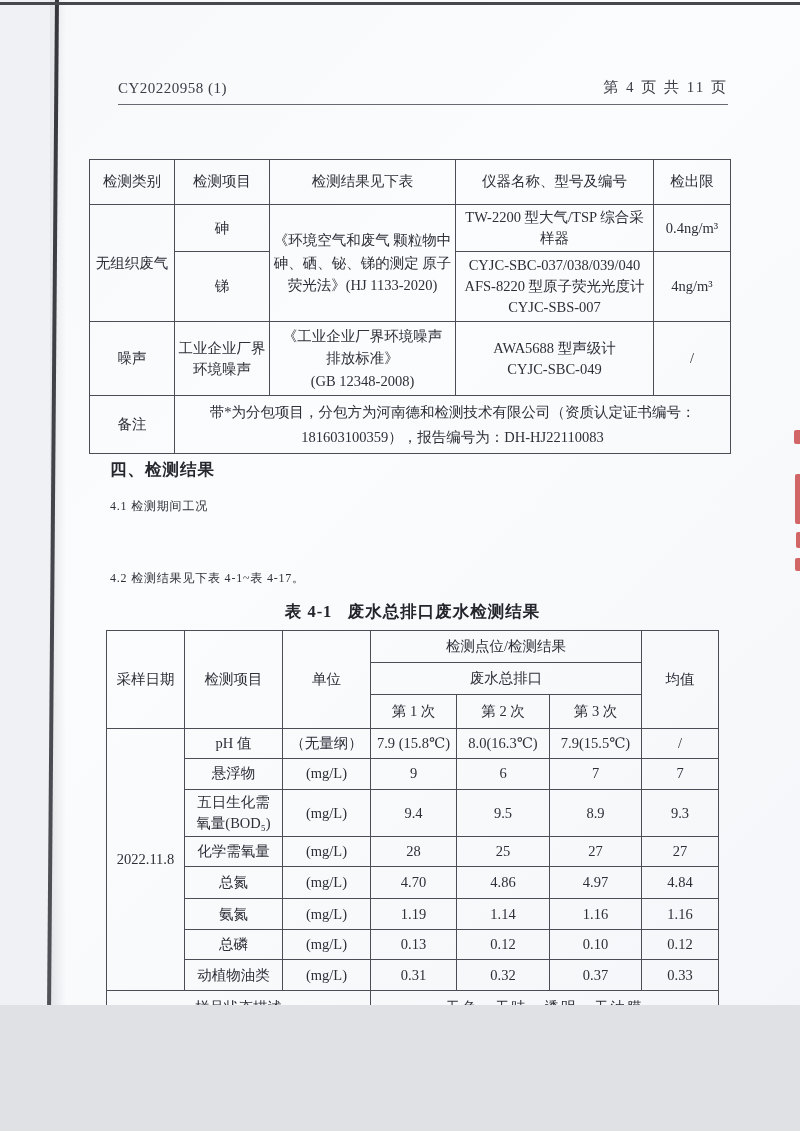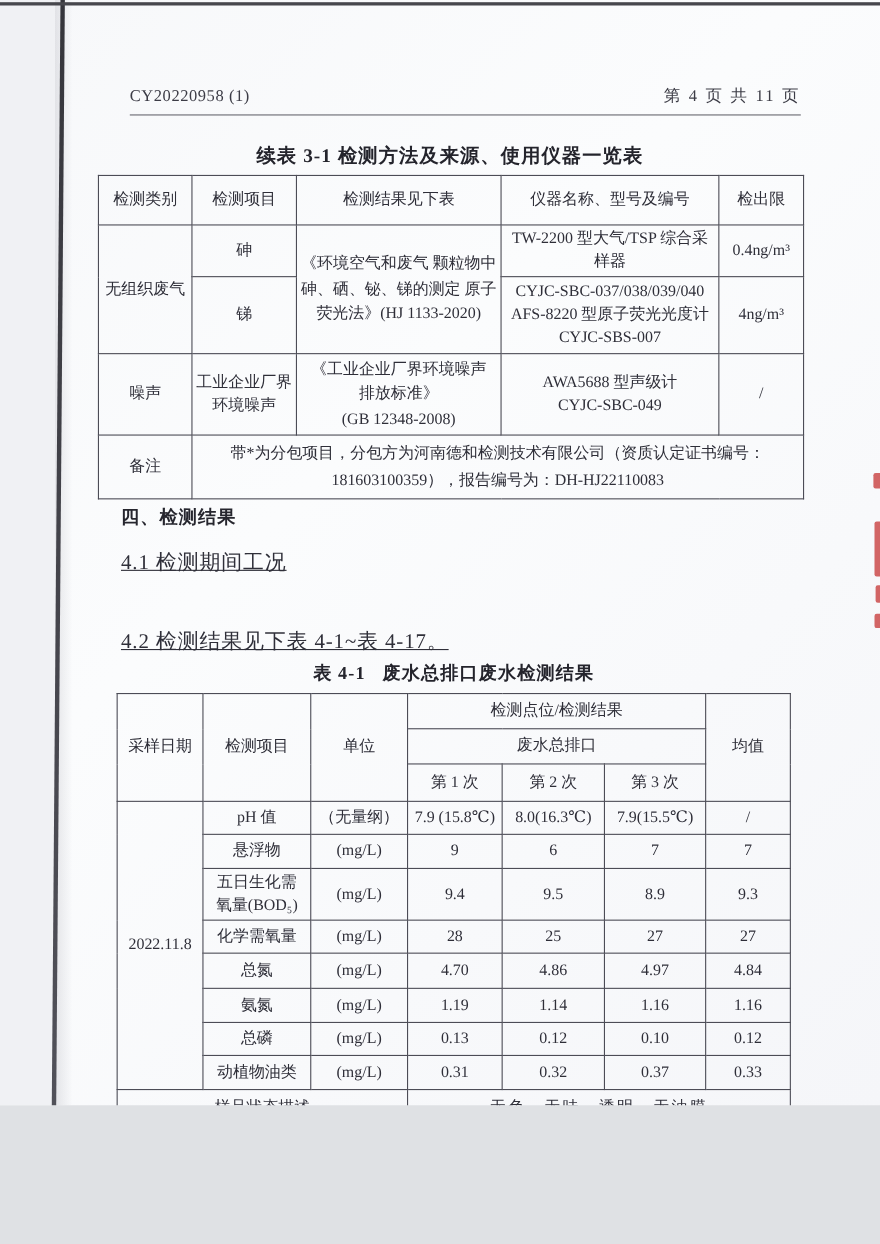--- a/index.html
+++ b/index.html
@@ -18,21 +18,21 @@
   .edge-top{position:absolute;left:0;top:2px;right:0;height:3px;background:#47474d;}
   
   .doc-header{position:absolute;left:118px;top:78px;width:610px;display:flex;
     justify-content:space-between;align-items:flex-end;padding-bottom:7px;
     border-bottom:1.5px solid #686870;font-size:15px;color:#3c3c46;letter-spacing:.5px;}
   .doc-header .pageinfo{letter-spacing:2px;}
   
   .t31-title{position:absolute;left:88px;top:129px;width:642px;text-align:center;
     font-weight:bold;font-size:17.5px;color:#24242c;letter-spacing:1px;}
   .sec-h1{position:absolute;left:110px;top:459px;font-size:16.5px;font-weight:bold;color:#26262e;letter-spacing:1px;}
-  .sec-line{position:absolute;font-size:19px;color:#2f2f39;letter-spacing:.8px;text-decoration:underline;}
+  .sec-line{position:absolute;font-size:12px;color:#2f2f39;letter-spacing:.8px;}
   .s41{left:110px;top:498px;}
   .s41b{left:142px;top:534px;}
   .s42{left:110px;top:570px;}
   .t41-title{position:absolute;left:105px;top:601px;width:615px;text-align:center;
     font-weight:bold;font-size:16.5px;color:#24242c;letter-spacing:1px;white-space:pre;}
   
   table{border-collapse:collapse;table-layout:fixed;}
   td,th{border:1.5px solid #4c4c56;text-align:center;vertical-align:middle;
     font-weight:normal;font-size:14.5px;color:#2e2e38;padding:2px 3px;line-height:1.45;}
   .tbl31{position:absolute;left:89px;top:159px;width:641px;}
@@ -62,21 +62,20 @@
   <div class="edge-left-under"></div>
   <div class="edge-left-shadow"></div>
   <div class="edge-left-line"></div>
   <div class="edge-top"></div>
 
   <div class="doc-header">
     <span>CY20220958 (1)</span>
     <span class="pageinfo">第 4 页 共 11 页</span>
   </div>
 
-  <div class="t31-title">续表 3-1 检测方法及来源、使用仪器一览表</div>
 
   <table class="tbl31">
     <colgroup>
         <col style="width:85px">
         <col style="width:95px">
         <col style="width:186px">
         <col style="width:198px">
         <col style="width:77px">
       </colgroup>
     <tbody>

